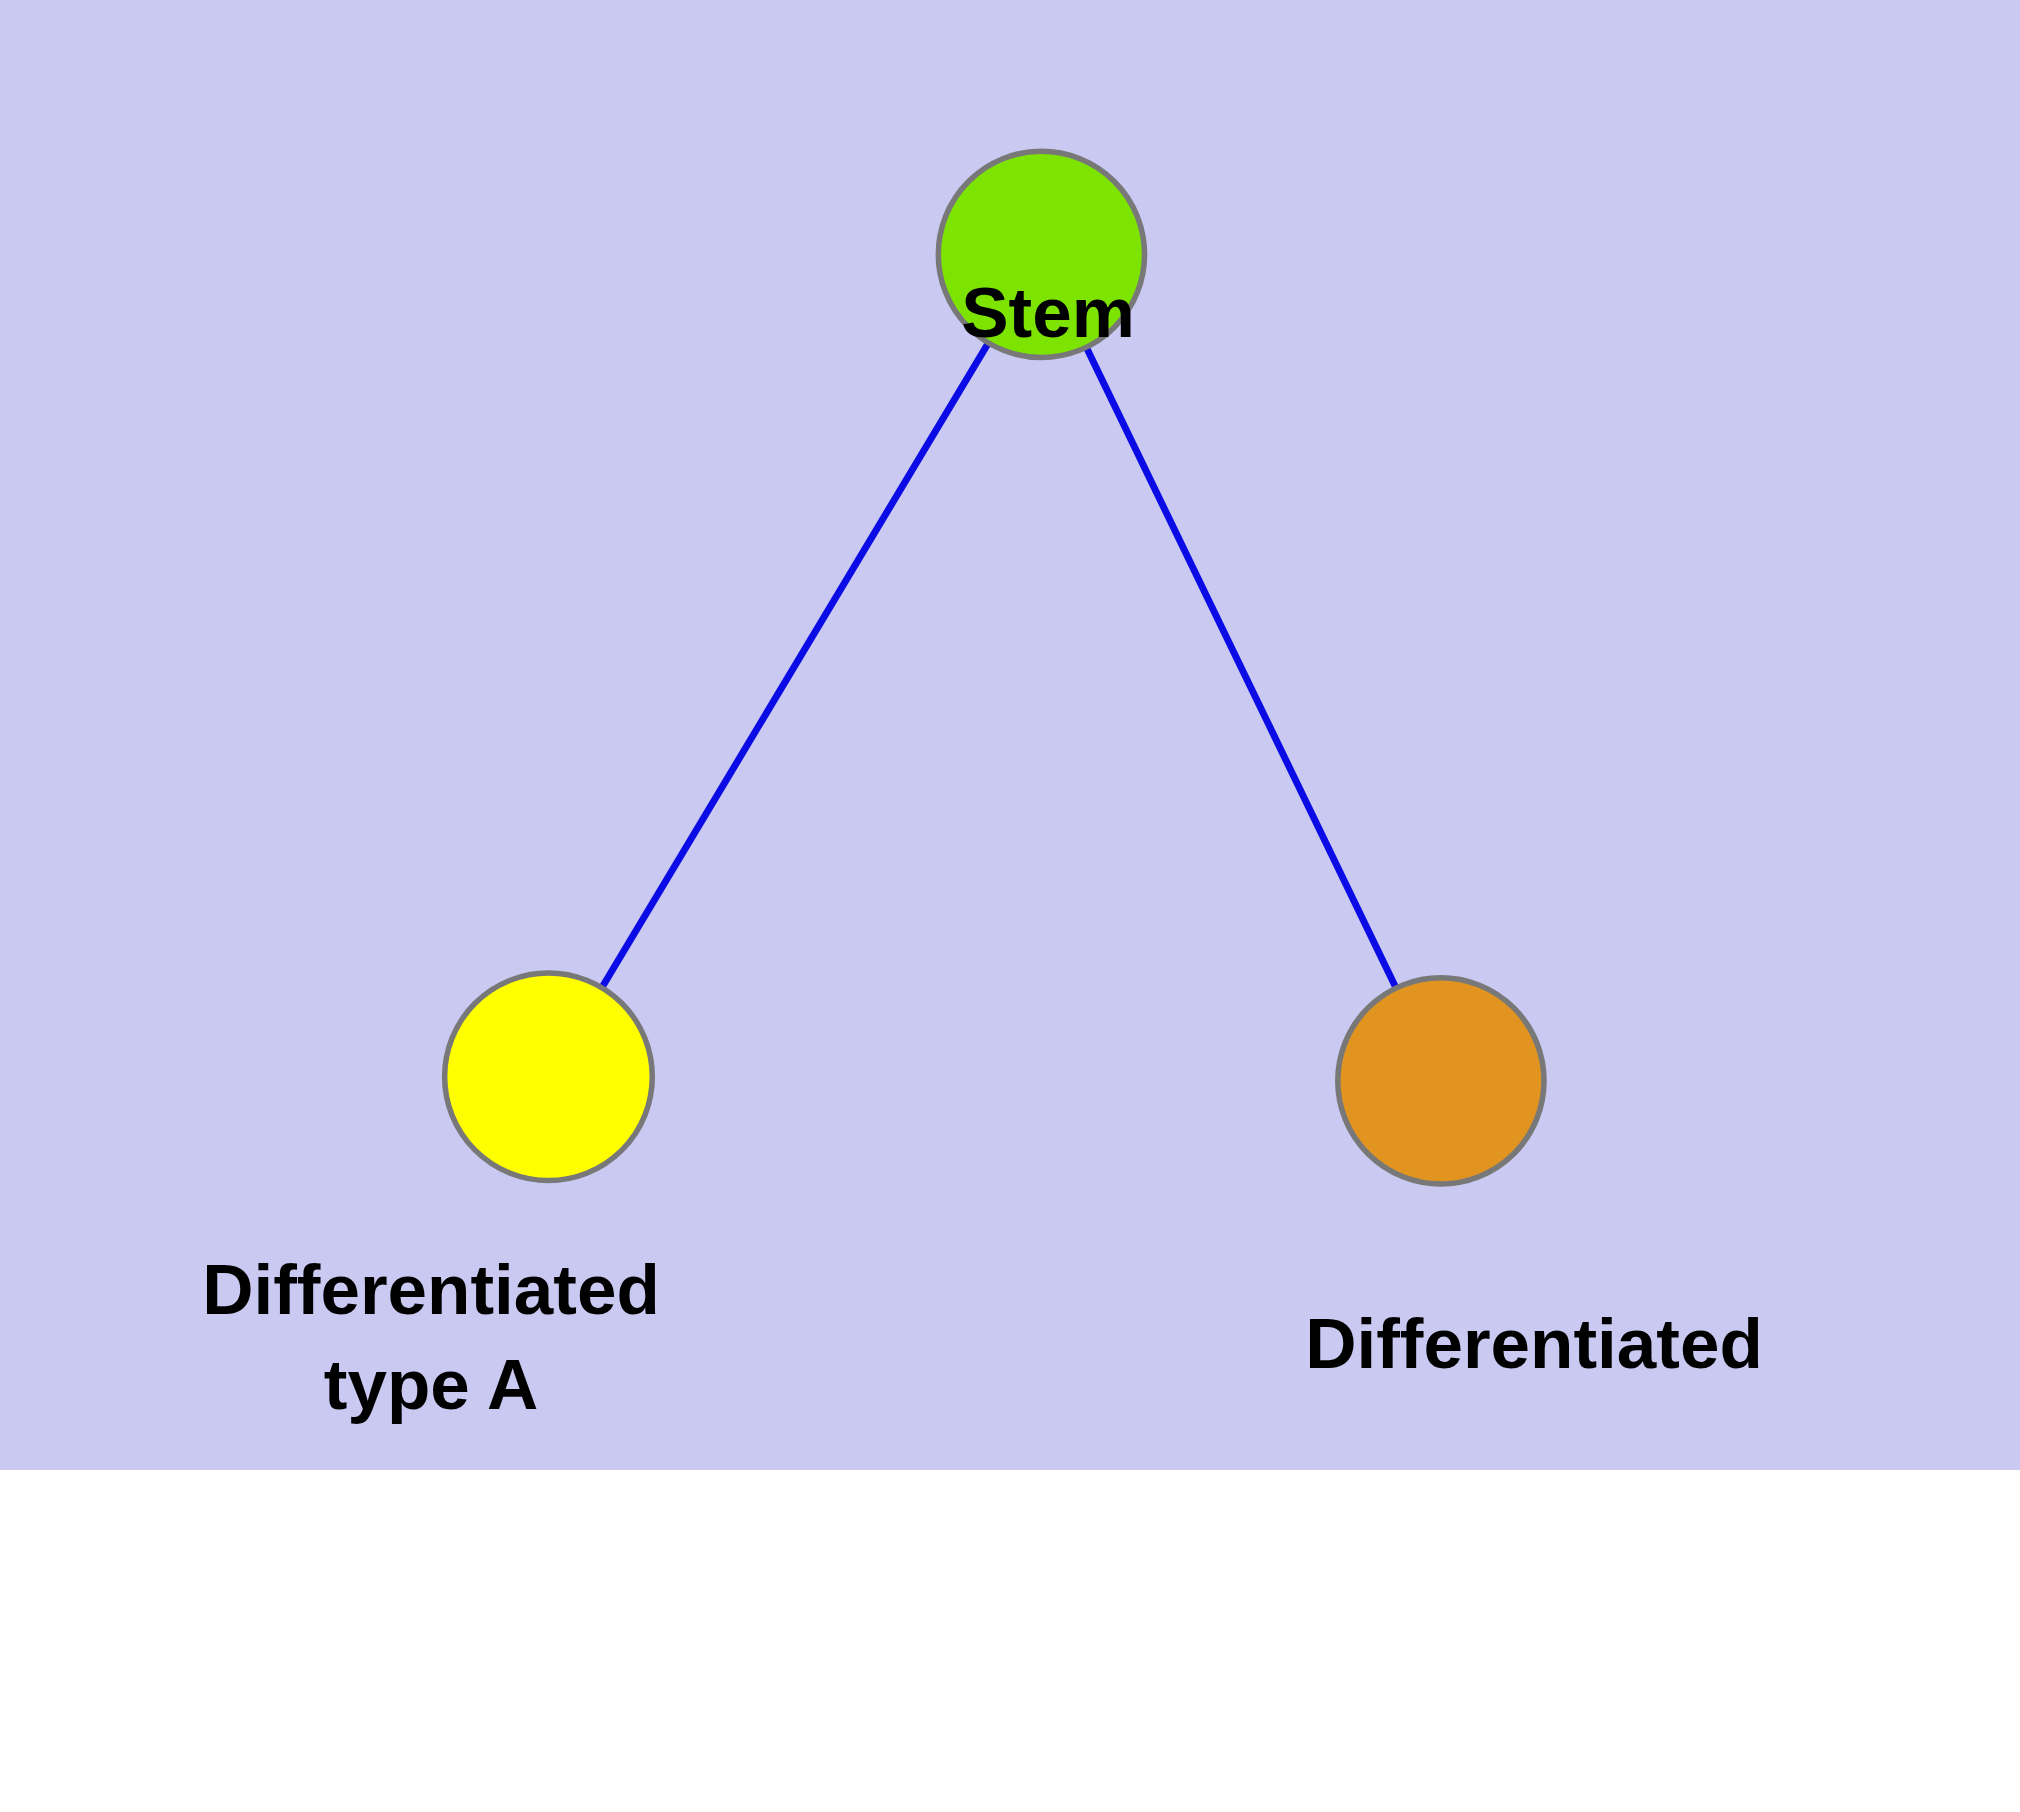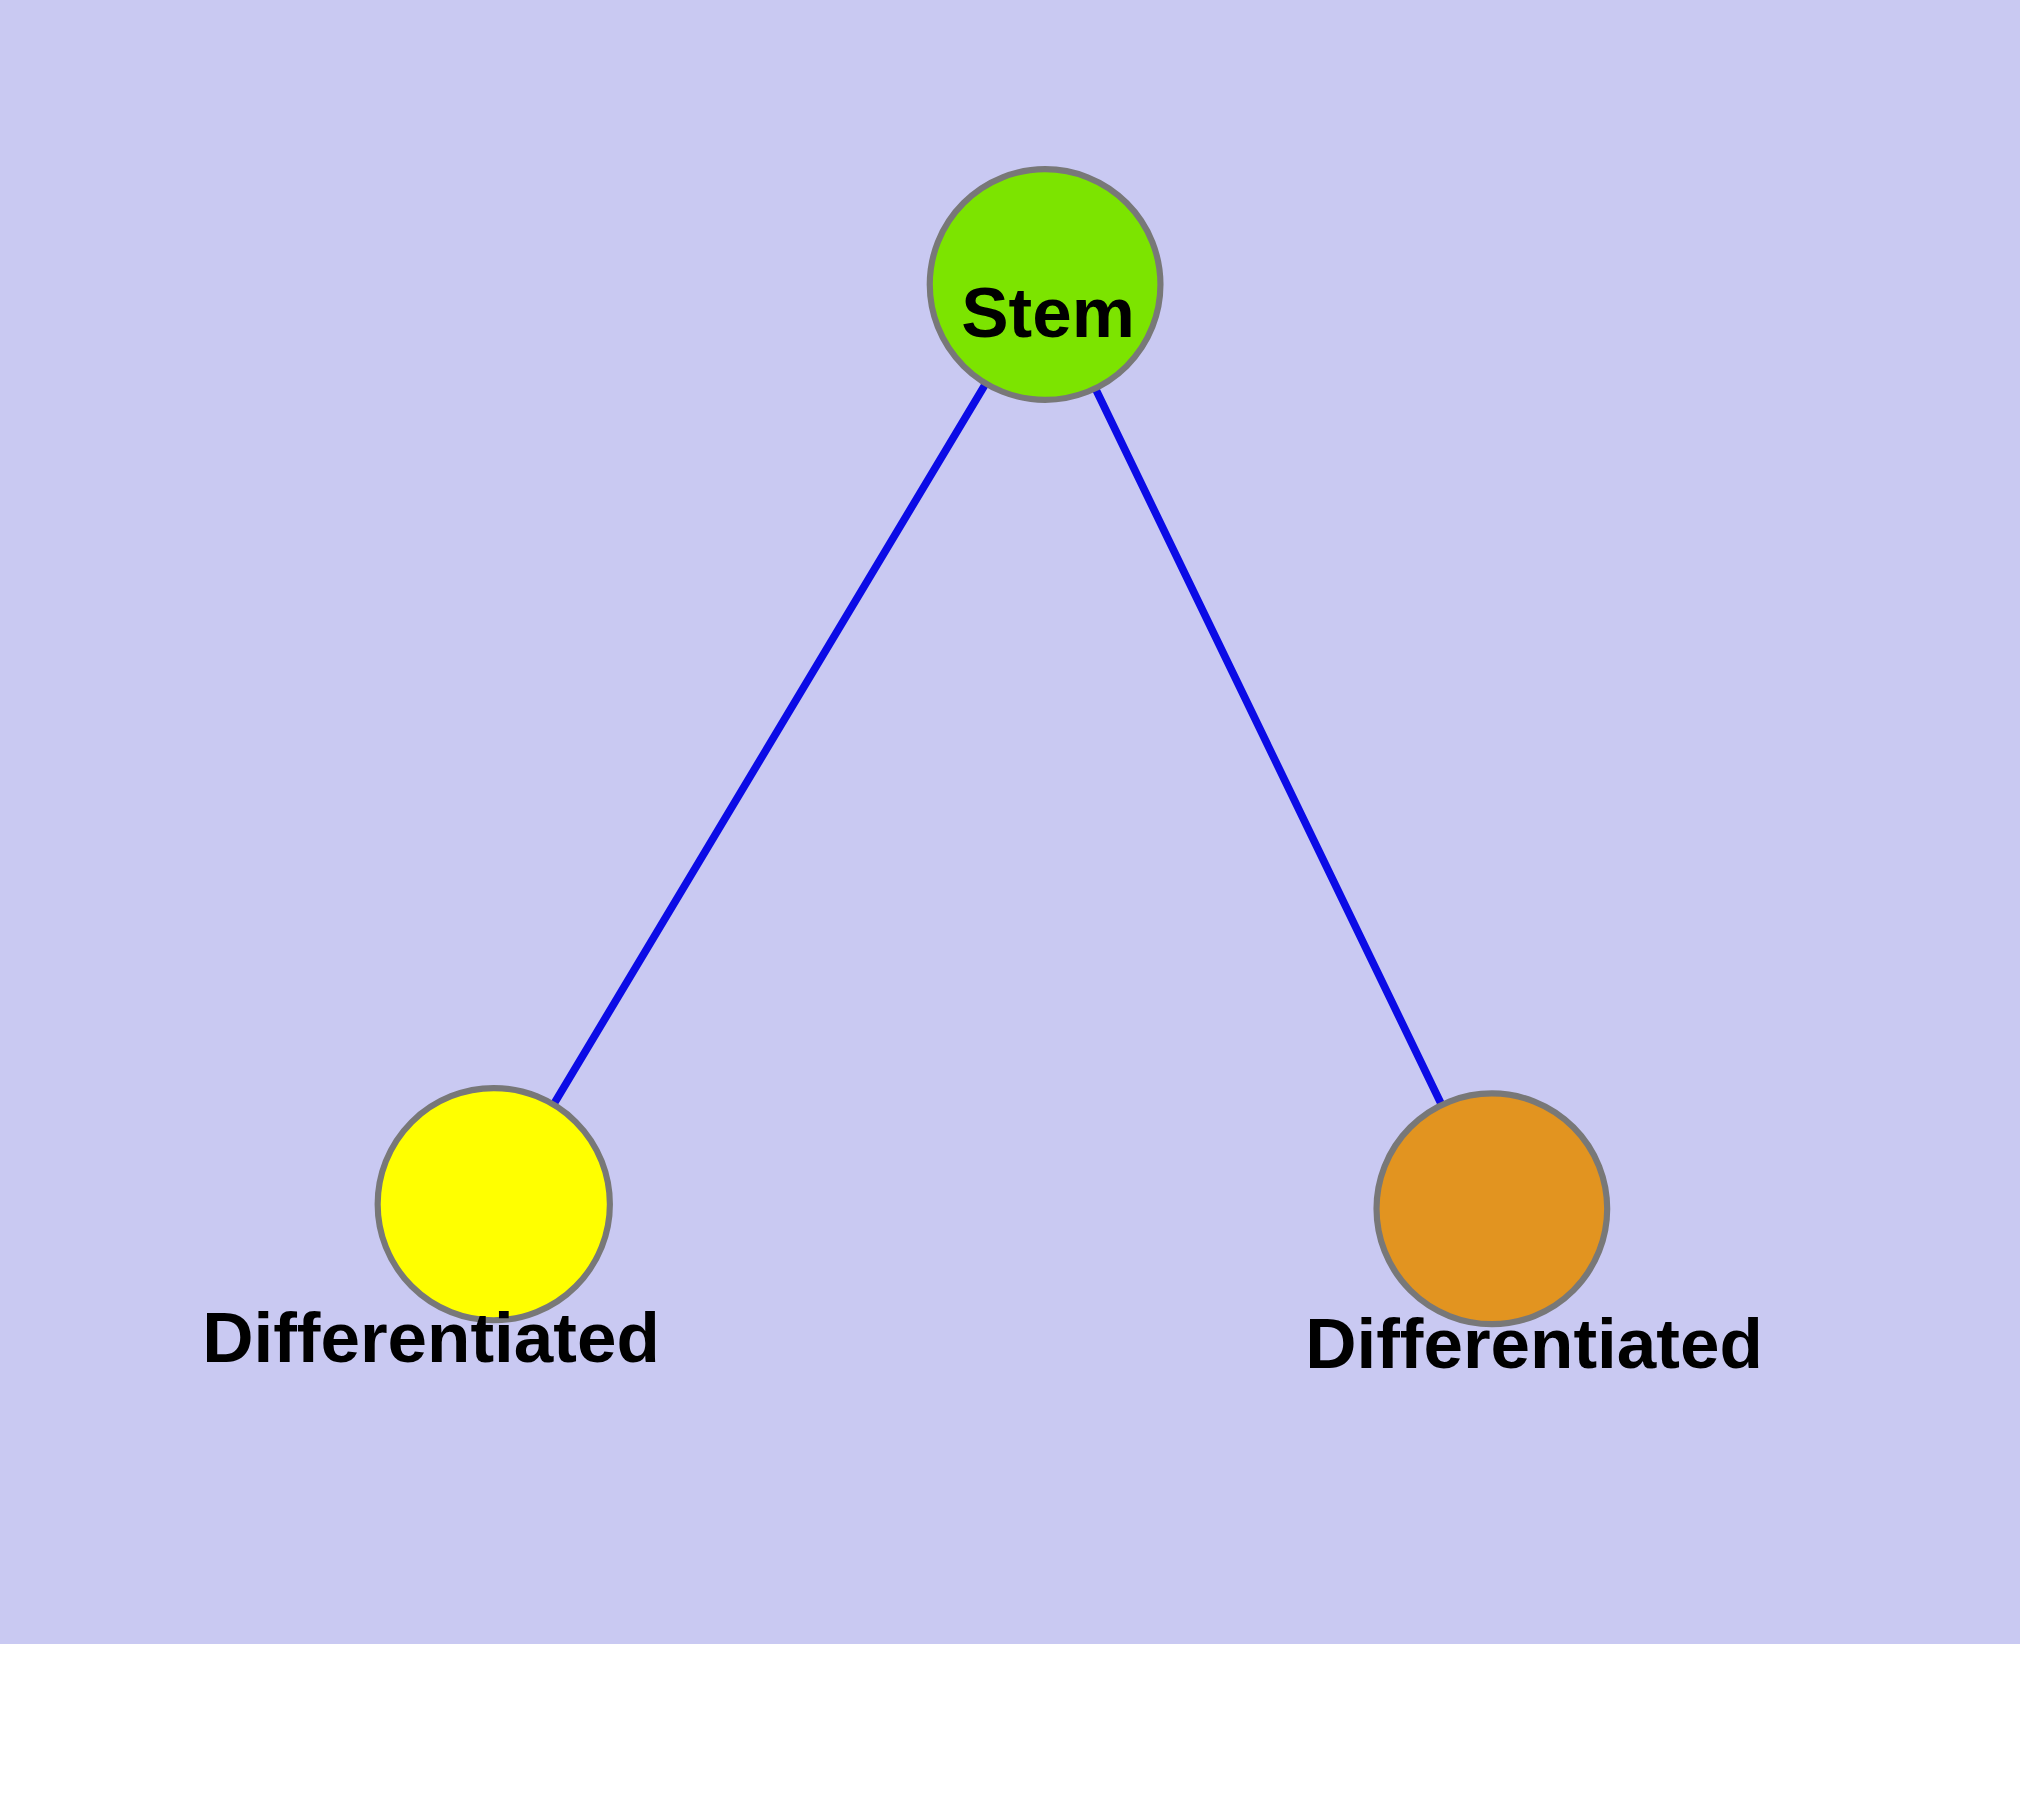--- a/index.html
+++ b/index.html
@@ -3,21 +3,21 @@
 <meta charset="utf-8">
 <style>
   html, body {
     margin: 0;
     padding: 0;
     font-family: "Liberation Sans", sans-serif;
   }
   .canvas {
     position: relative;
     width: 2021px;
-    height: 1644px;
+    height: 1470px;
     overflow: hidden;
     background: #c9c9f2; 
   }
   .diagram-svg {
     position: absolute;
     left: 0;
     top: 0;
     width: 100%;
     height: 100%;
     display: block;
@@ -56,20 +56,21 @@
 
     <circle class="node" cx="1237" cy="370" r="150" fill="#7ce400"></circle>
     <circle class="node" cx="520" cy="1566" r="151" fill="#ffff00"></circle>
     <circle class="node" cx="1818" cy="1572" r="150" fill="#e29420"></circle>
   </svg>
 
   <div class="label" style="left:1048px; top:312px;">Stem</div>
 
   <div class="label" style="left:431px; top:1337px;">
     <span class="line">Differentiated</span>
+    <span class="line">type A</span>
   </div>
 
   <div class="label" style="left:1534px; top:1343px;">
     <span class="line">Differentiated</span>
   </div>
 
 </div>
 
 
 </body></html>

